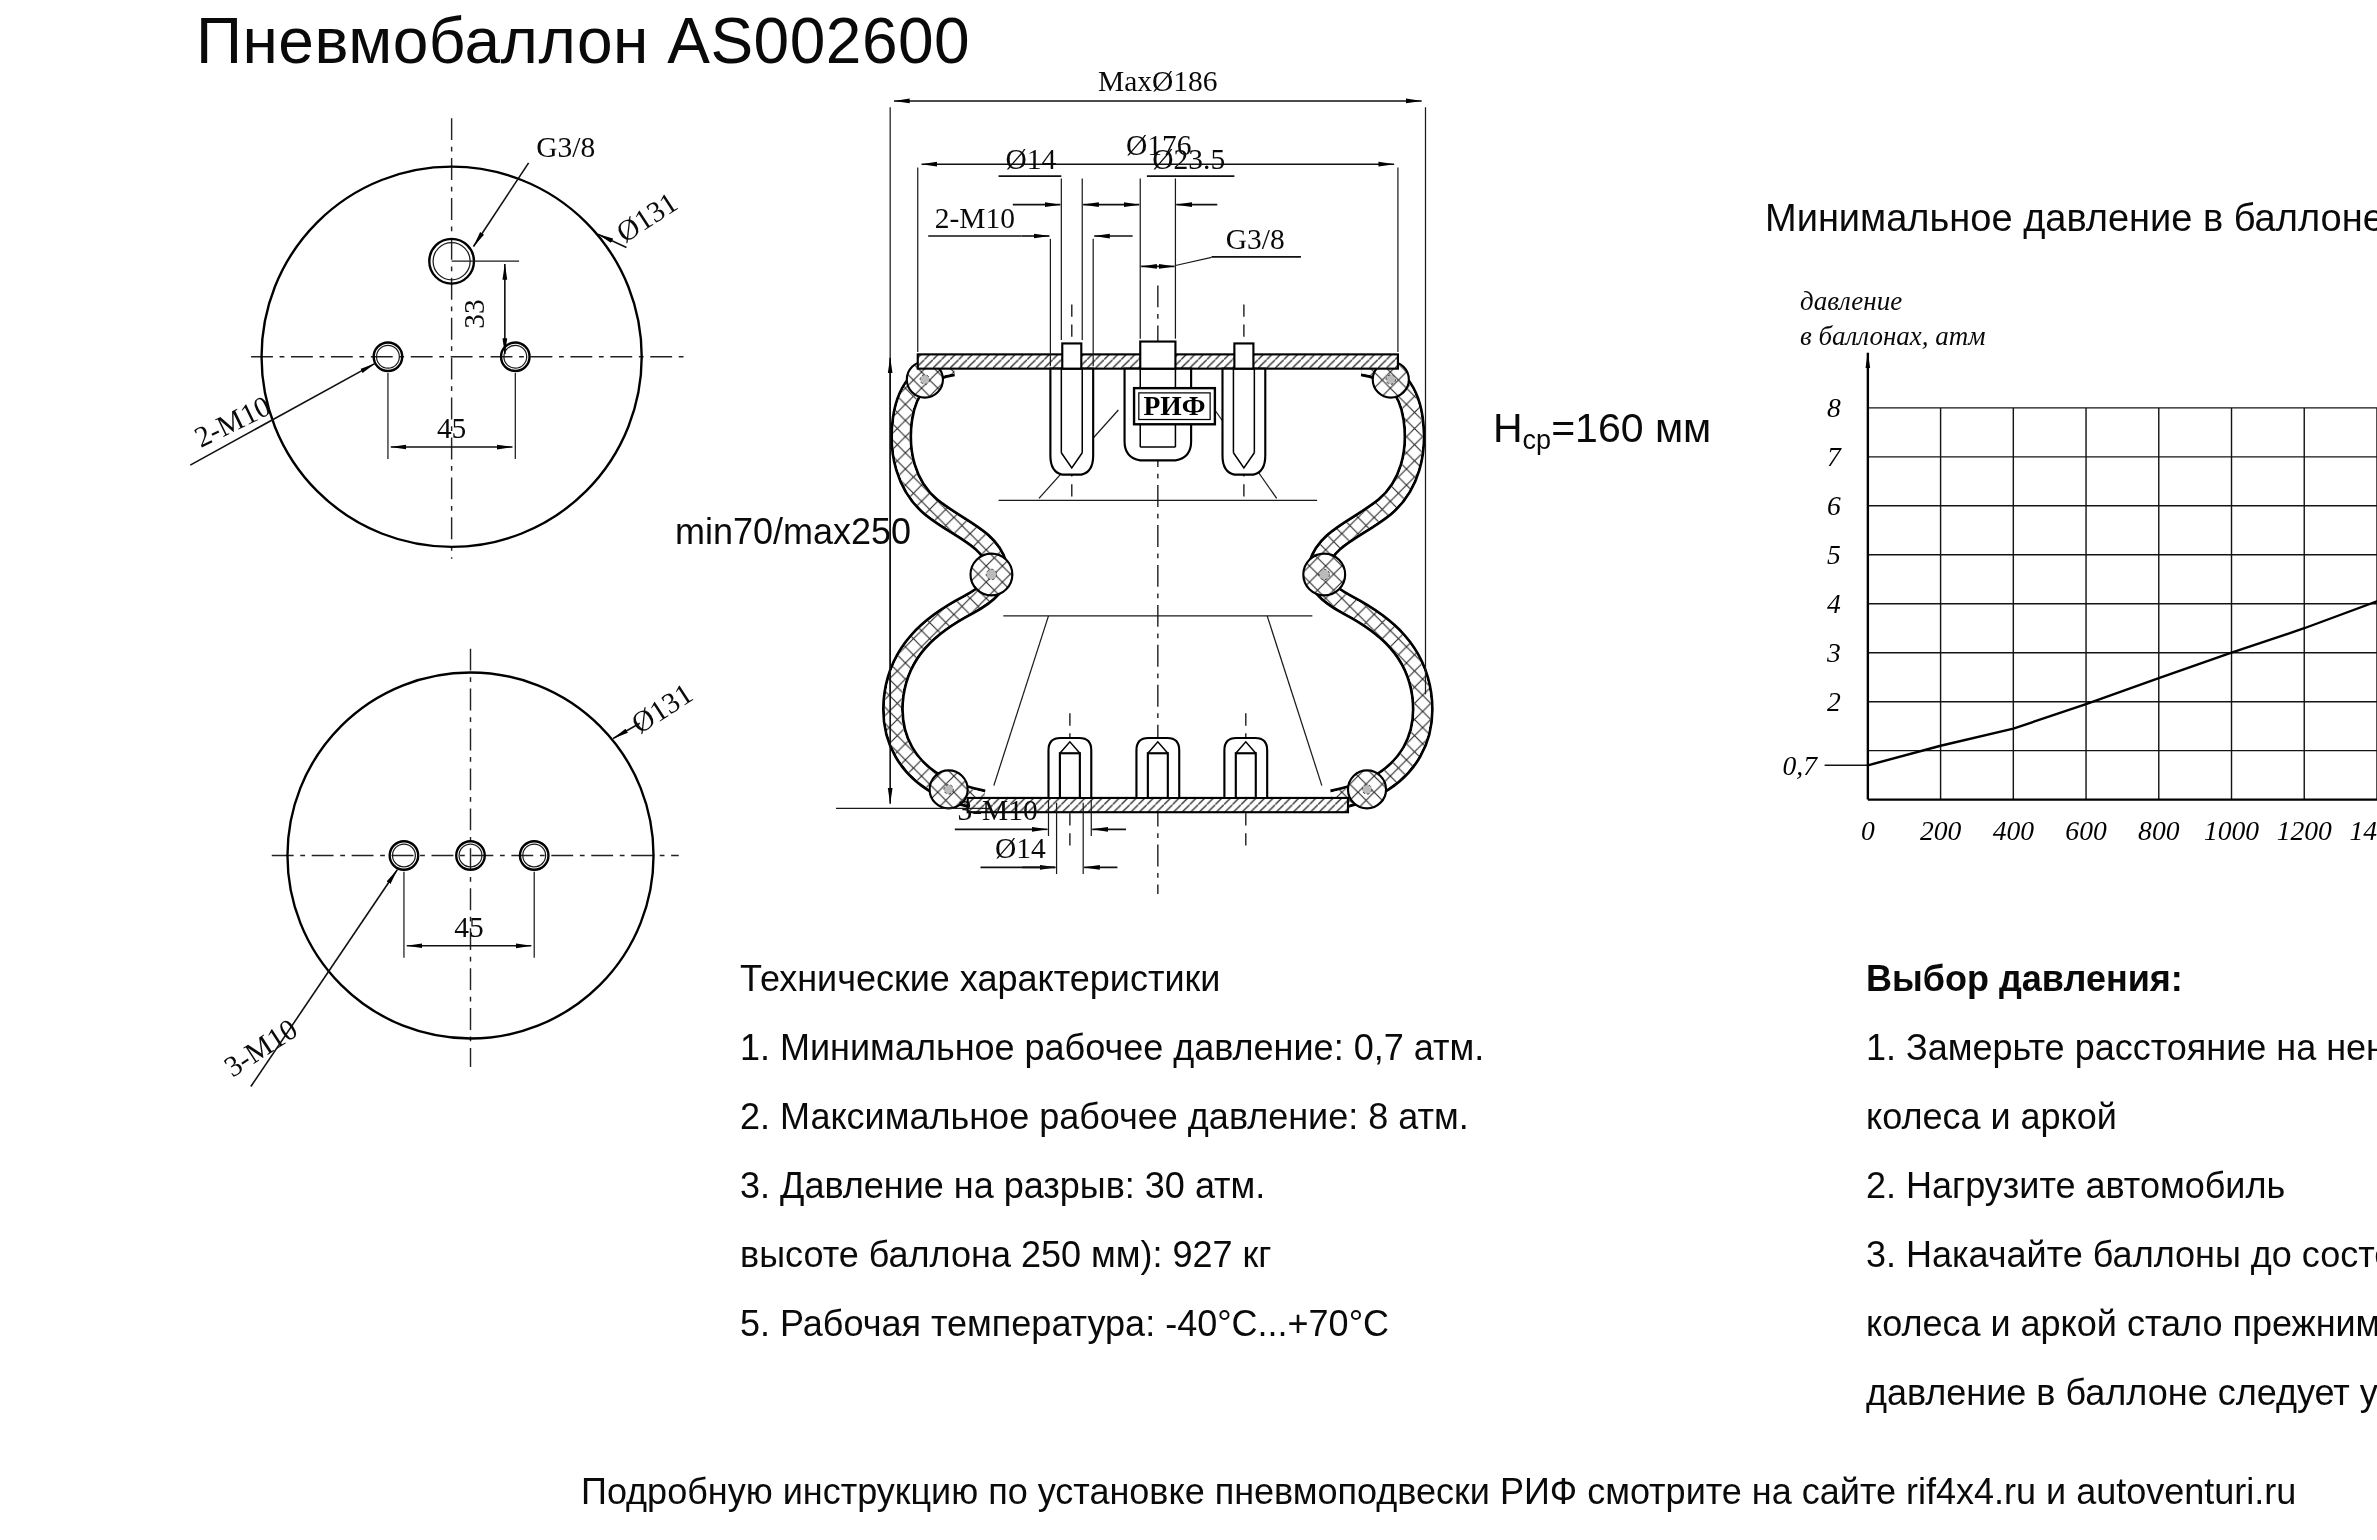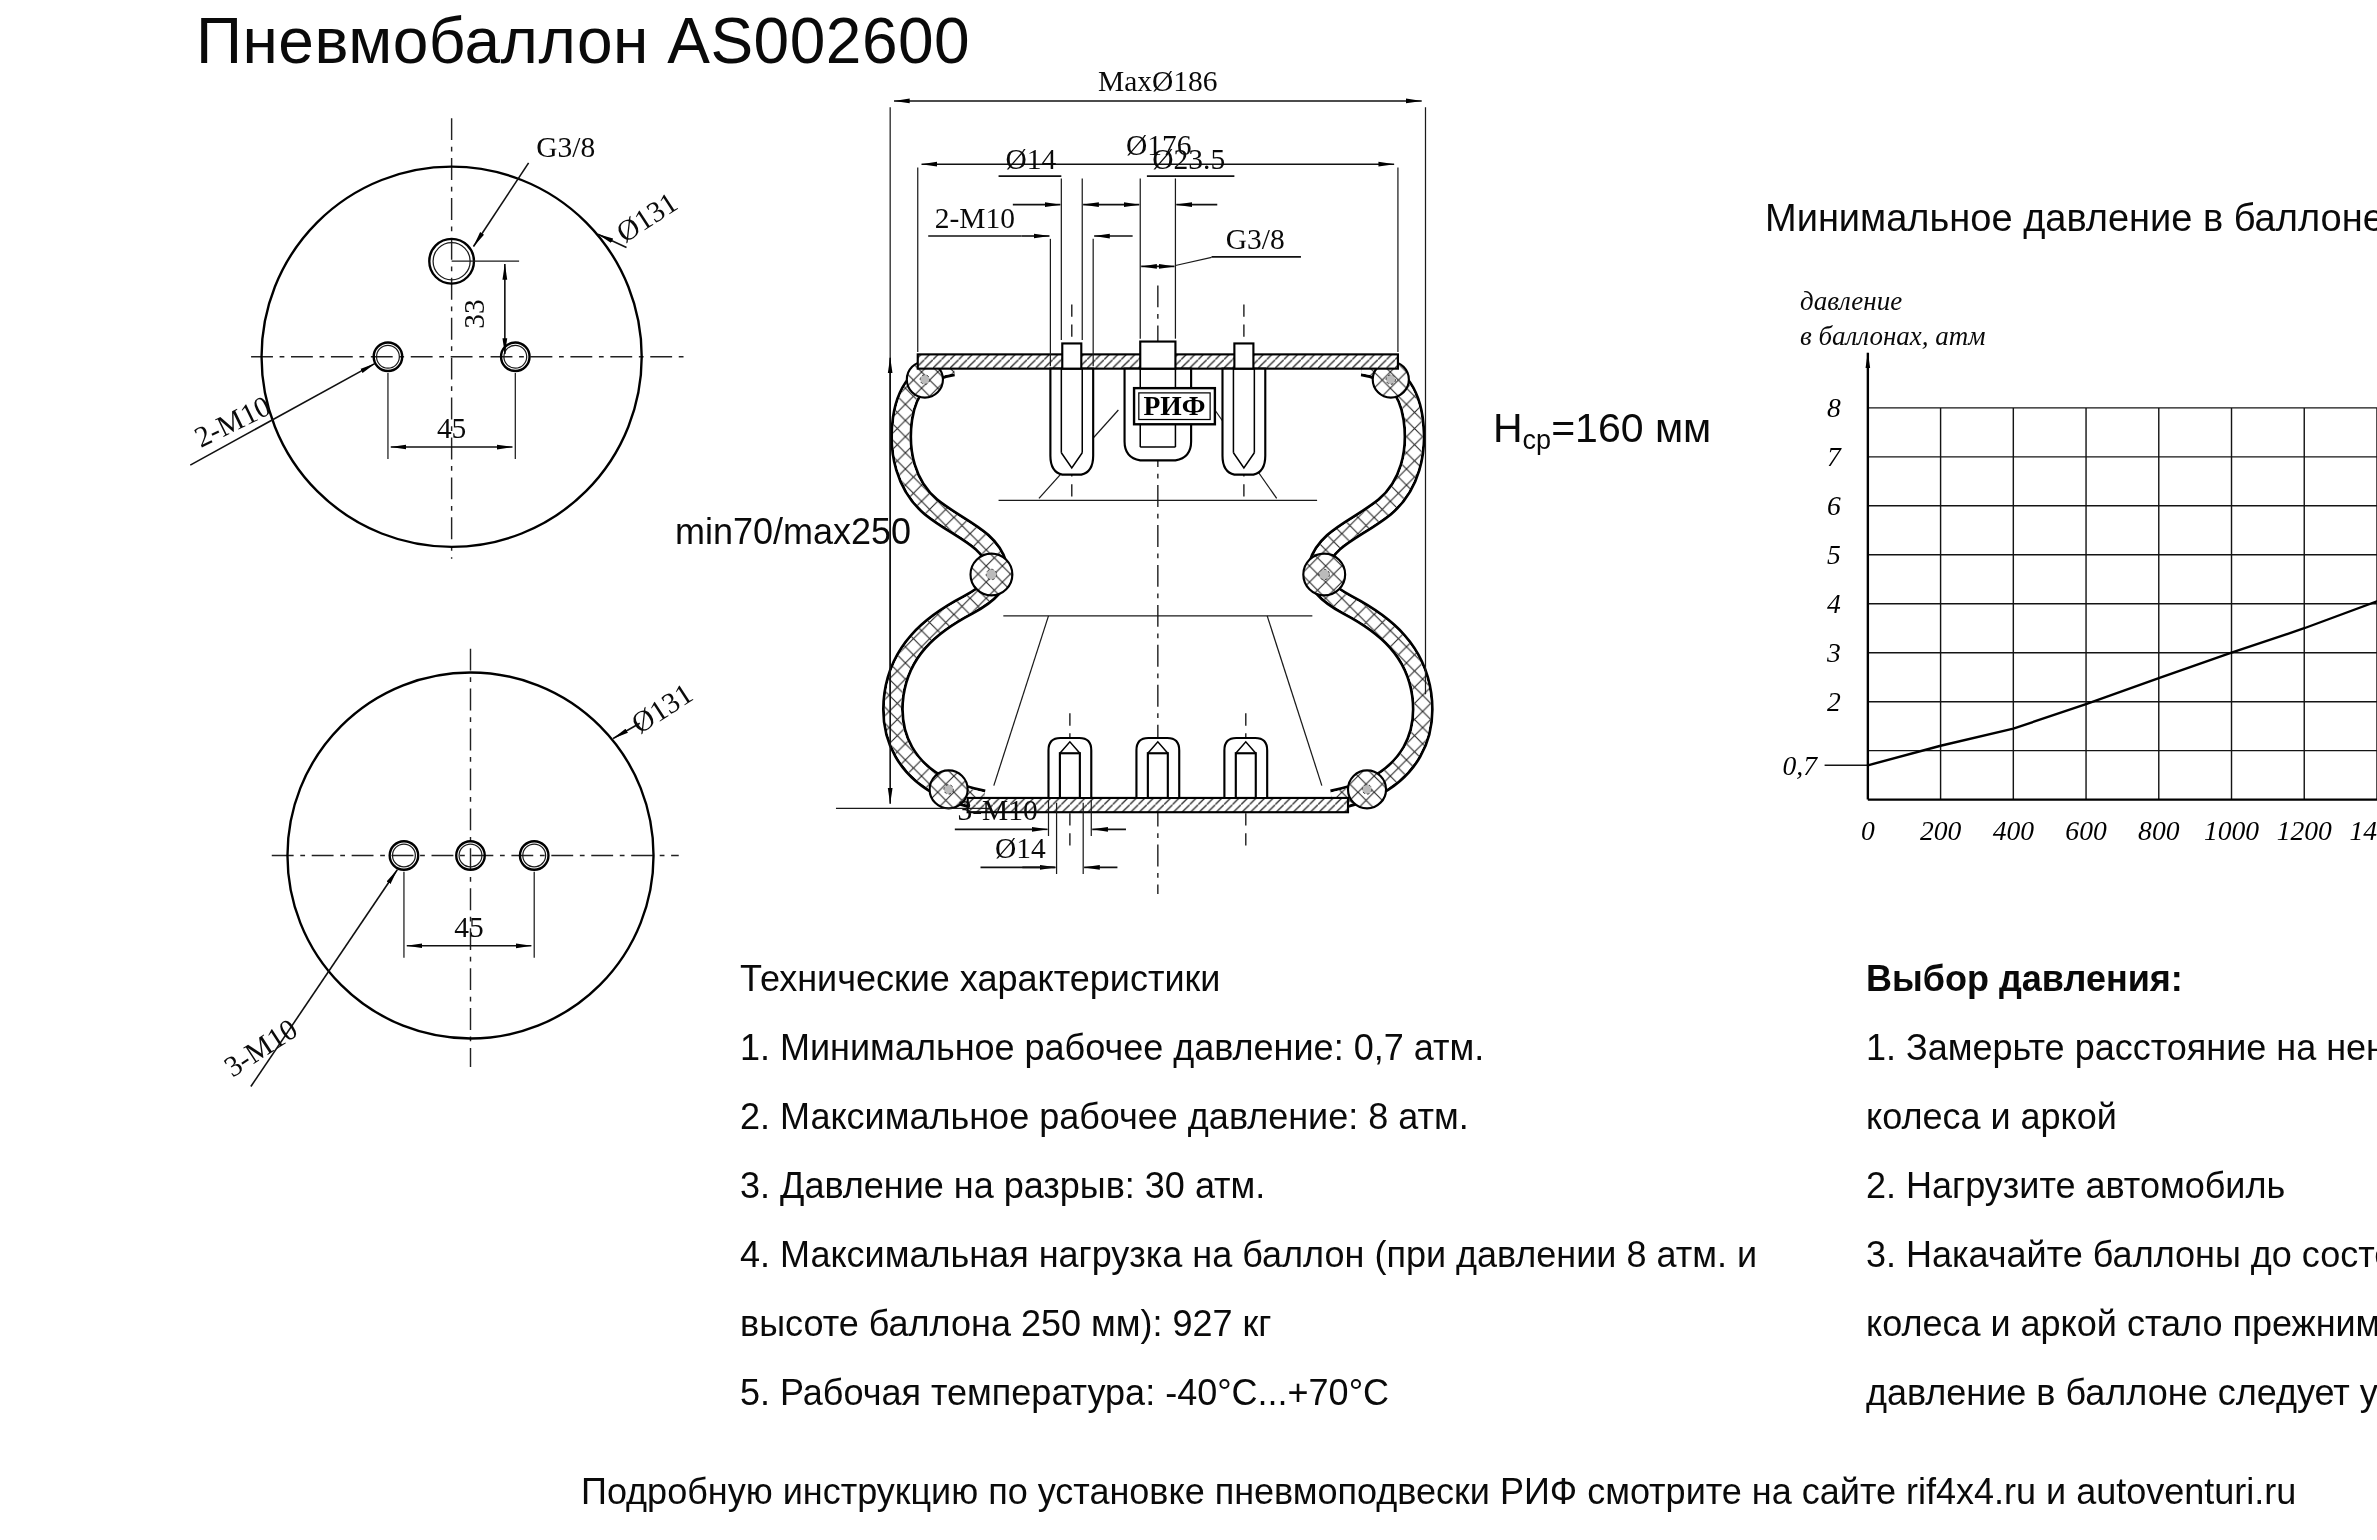--- a/index.html
+++ b/index.html
@@ -328,21 +328,20 @@
       <line class="axis" x1="3929" y1="1682" x2="3929" y2="742" marker-end="url(#arr)"></line>
       <line class="axis" x1="3929" y1="1682" x2="5800" y2="1682" marker-end="url(#arr)"></line>
     </g>
   </svg>
 
   <div class="abs textblock" id="specs-block">
     <div>Технические характеристики</div>
     <div>1. Минимальное рабочее давление: 0,7 атм.</div>
     <div>2. Максимальное рабочее давление: 8 атм.</div>
     <div>3. Давление на разрыв: 30 атм.</div>
-    <div>4. Максимальная нагрузка на баллон (при давлении 8 атм. и</div>
     <div>высоте баллона 250 мм): 927 кг</div>
     <div>5. Рабочая температура: -40°С...+70°С</div>
   </div>
 
   <div class="abs textblock" id="pressure-block">
     <div class="bold">Выбор давления:</div>
     <div>1. Замерьте расстояние на ненагруженном автомобиле между центром</div>
     <div>колеса и аркой</div>
     <div>2. Нагрузите автомобиль</div>
     <div>3. Накачайте баллоны до состояния, чтобы расстояние между центром</div>

